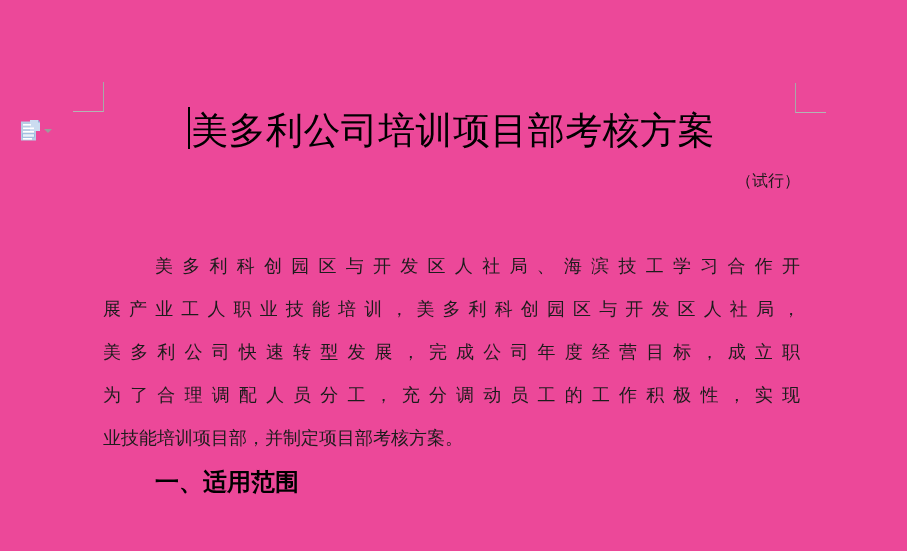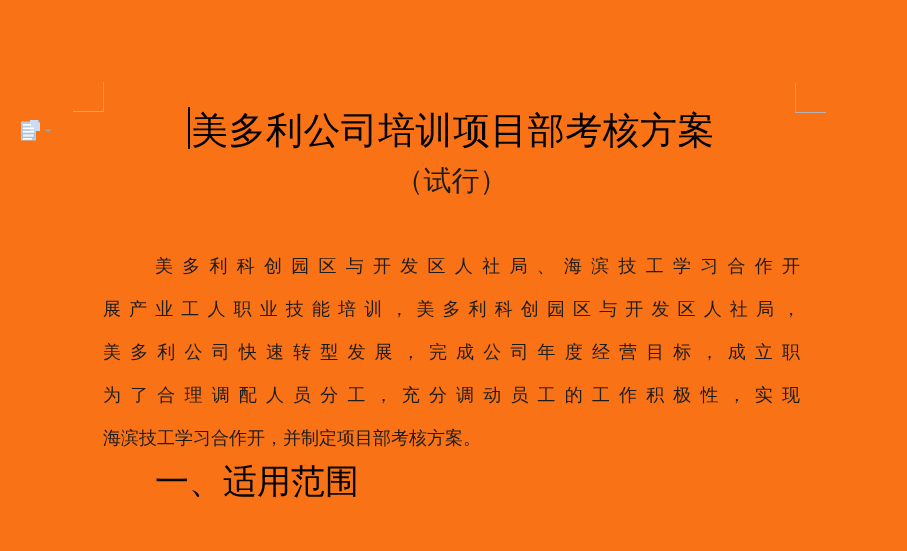--- a/index.html
+++ b/index.html
@@ -3,21 +3,21 @@
 <meta charset="utf-8">
 <style>
   html,body{margin:0;padding:0;}
   body{
     width:907px;height:551px;
     background:#ffffff;
     font-family:"Liberation Serif","DejaVu Serif",serif;
     overflow:hidden;
   }
   .canvas{
-    position:relative;width:907px;height:551px;background:#f97316;overflow:hidden;
+    position:relative;width:907px;height:551px;background:#ec4899;overflow:hidden;
   }
 
   
   .floatie{
     position:absolute;left:20px;top:117px;width:36px;height:26px;
     display:flex;align-items:center;gap:3px;cursor:pointer;
   }
   .floatie .arrow{
     width:0;height:0;margin-top:2px;
     border-left:4px solid transparent;border-right:4px solid transparent;
@@ -43,34 +43,34 @@
   .title-line{
     font-size:37px;line-height:56px;height:56px;
     text-align:center;color:#000;letter-spacing:0.4px;
     white-space:nowrap;
   }
   .caret{
     display:inline-block;width:2px;height:42px;background:#000;
     vertical-align:-6px;margin-right:1px;
   }
   .subtitle{
-    font-size:28px;line-height:43px;height:43px;text-align:center;color:#1c1c1c;
+    font-size:16px;line-height:43px;height:43px;text-align:right;color:#1c1c1c;
   }
   .spacer{height:43px;}
   .pline{
     font-size:18px;line-height:43px;height:43px;white-space:nowrap;color:#1c1c1c;
   }
   .just{
     white-space:normal;
     text-align:justify;text-align-last:justify;
   }
   .indent{text-indent:52px;}
   .heading{
     font-family:"Liberation Sans","DejaVu Sans",sans-serif;
-    font-weight:normal;font-size:34px;line-height:43px;height:43px;
+    font-weight:bold;font-size:24px;line-height:43px;height:43px;
     text-indent:52px;color:#000;white-space:nowrap;
   }
 </style>
 </head>
 <body>
 
 <div class="canvas">
 
   <div class="floatie">
     <span style="display:inline-block;width:21px;height:23px;">
@@ -98,19 +98,19 @@
     </div>
 
     <div class="subtitle">（试行）</div>
 
     <div class="spacer"></div>
 
     <div class="pline just indent">美多利科创园区与开发区人社局、海滨技工学习合作开</div>
     <div class="pline just">展产业工人职业技能培训，美多利科创园区与开发区人社局，</div>
     <div class="pline just">美多利公司快速转型发展，完成公司年度经营目标，成立职</div>
     <div class="pline just">为了合理调配人员分工，充分调动员工的工作积极性，实现</div>
-    <div class="pline">海滨技工学习合作开，并制定项目部考核方案。</div>
+    <div class="pline">业技能培训项目部，并制定项目部考核方案。</div>
 
     <div class="heading">一、适用范围</div>
 
 
   </div>
 </div>
 
 </body></html>

